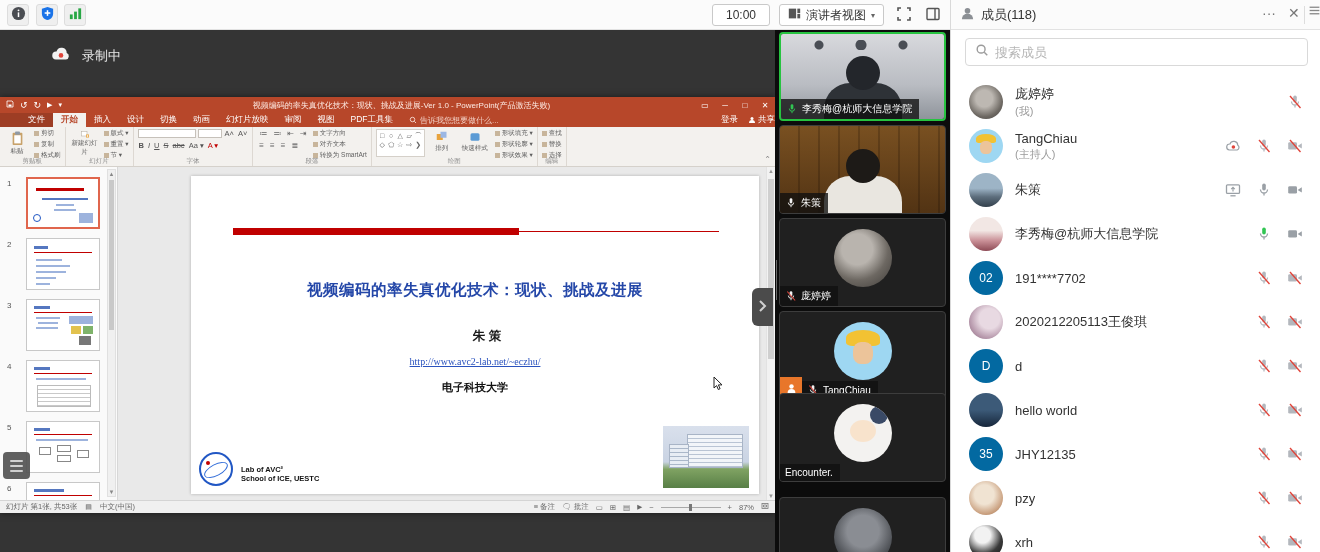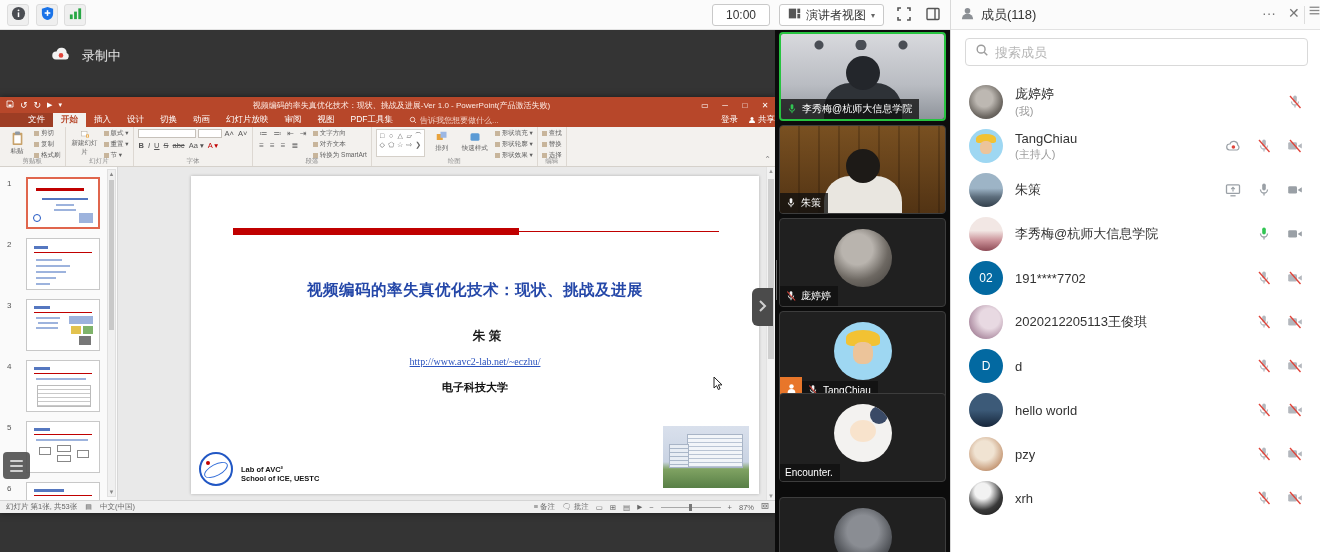--- a/index.html
+++ b/index.html
@@ -892,23 +892,23 @@
             <span class="ic">
               <svg width="16" height="16" viewBox="0 0 16 16">
                 <rect x="1.2" y="4.2" width="8.8" height="7.4" rx="1.4" fill="#b3b7bd"></rect>
                 <path d="M10.6 7.9l4.2-2.6v5.2z" fill="#b3b7bd"></path>
                 <line x1="3" y1="2" x2="13.5" y2="14" stroke="#e0443a" stroke-width="1.4"></line>
               </svg>
             </span>
           </div>
         </div>
         <div class="mrow">
-          <div class="m-av avp-pzy"></div>
-          <div class="m-name-wrap">
-      <span class="m-name">pzy</span>
+          <div class="m-av text">35</div>
+          <div class="m-name-wrap">
+      <span class="m-name">JHY12135</span>
 
     </div>
           <div class="m-icons">
             <span class="ic">
               <svg width="16" height="16" viewBox="0 0 16 16">
                 <rect x="6.2" y="1.5" width="3.6" height="7" rx="1.8" fill="#b3b7bd"></rect>
                 <path d="M4.5 7.5a3.5 3.5 0 0 0 7 0" fill="none" stroke="#b3b7bd" stroke-width="1.3"></path>
                 <line x1="8" y1="11.2" x2="8" y2="13.6" stroke="#b3b7bd" stroke-width="1.3"></line>
                 <line x1="3" y1="2" x2="13.5" y2="14" stroke="#e0443a" stroke-width="1.4"></line>
               </svg>
@@ -916,39 +916,63 @@
             <span class="ic">
               <svg width="16" height="16" viewBox="0 0 16 16">
                 <rect x="1.2" y="4.2" width="8.8" height="7.4" rx="1.4" fill="#b3b7bd"></rect>
                 <path d="M10.6 7.9l4.2-2.6v5.2z" fill="#b3b7bd"></path>
                 <line x1="3" y1="2" x2="13.5" y2="14" stroke="#e0443a" stroke-width="1.4"></line>
               </svg>
             </span>
           </div>
         </div>
         <div class="mrow">
-          <div class="m-av avp-xrh"></div>
-          <div class="m-name-wrap">
-      <span class="m-name">xrh</span>
+          <div class="m-av avp-pzy"></div>
+          <div class="m-name-wrap">
+      <span class="m-name">pzy</span>
 
     </div>
           <div class="m-icons">
             <span class="ic">
               <svg width="16" height="16" viewBox="0 0 16 16">
                 <rect x="6.2" y="1.5" width="3.6" height="7" rx="1.8" fill="#b3b7bd"></rect>
                 <path d="M4.5 7.5a3.5 3.5 0 0 0 7 0" fill="none" stroke="#b3b7bd" stroke-width="1.3"></path>
                 <line x1="8" y1="11.2" x2="8" y2="13.6" stroke="#b3b7bd" stroke-width="1.3"></line>
                 <line x1="3" y1="2" x2="13.5" y2="14" stroke="#e0443a" stroke-width="1.4"></line>
               </svg>
             </span>
             <span class="ic">
               <svg width="16" height="16" viewBox="0 0 16 16">
                 <rect x="1.2" y="4.2" width="8.8" height="7.4" rx="1.4" fill="#b3b7bd"></rect>
                 <path d="M10.6 7.9l4.2-2.6v5.2z" fill="#b3b7bd"></path>
                 <line x1="3" y1="2" x2="13.5" y2="14" stroke="#e0443a" stroke-width="1.4"></line>
               </svg>
             </span>
           </div>
         </div>
+        <div class="mrow">
+          <div class="m-av avp-xrh"></div>
+          <div class="m-name-wrap">
+      <span class="m-name">xrh</span>
+
+    </div>
+          <div class="m-icons">
+            <span class="ic">
+              <svg width="16" height="16" viewBox="0 0 16 16">
+                <rect x="6.2" y="1.5" width="3.6" height="7" rx="1.8" fill="#b3b7bd"></rect>
+                <path d="M4.5 7.5a3.5 3.5 0 0 0 7 0" fill="none" stroke="#b3b7bd" stroke-width="1.3"></path>
+                <line x1="8" y1="11.2" x2="8" y2="13.6" stroke="#b3b7bd" stroke-width="1.3"></line>
+                <line x1="3" y1="2" x2="13.5" y2="14" stroke="#e0443a" stroke-width="1.4"></line>
+              </svg>
+            </span>
+            <span class="ic">
+              <svg width="16" height="16" viewBox="0 0 16 16">
+                <rect x="1.2" y="4.2" width="8.8" height="7.4" rx="1.4" fill="#b3b7bd"></rect>
+                <path d="M10.6 7.9l4.2-2.6v5.2z" fill="#b3b7bd"></path>
+                <line x1="3" y1="2" x2="13.5" y2="14" stroke="#e0443a" stroke-width="1.4"></line>
+              </svg>
+            </span>
+          </div>
+        </div>
       </div>
   </aside>
 
 </div>
 
 </body></html>

